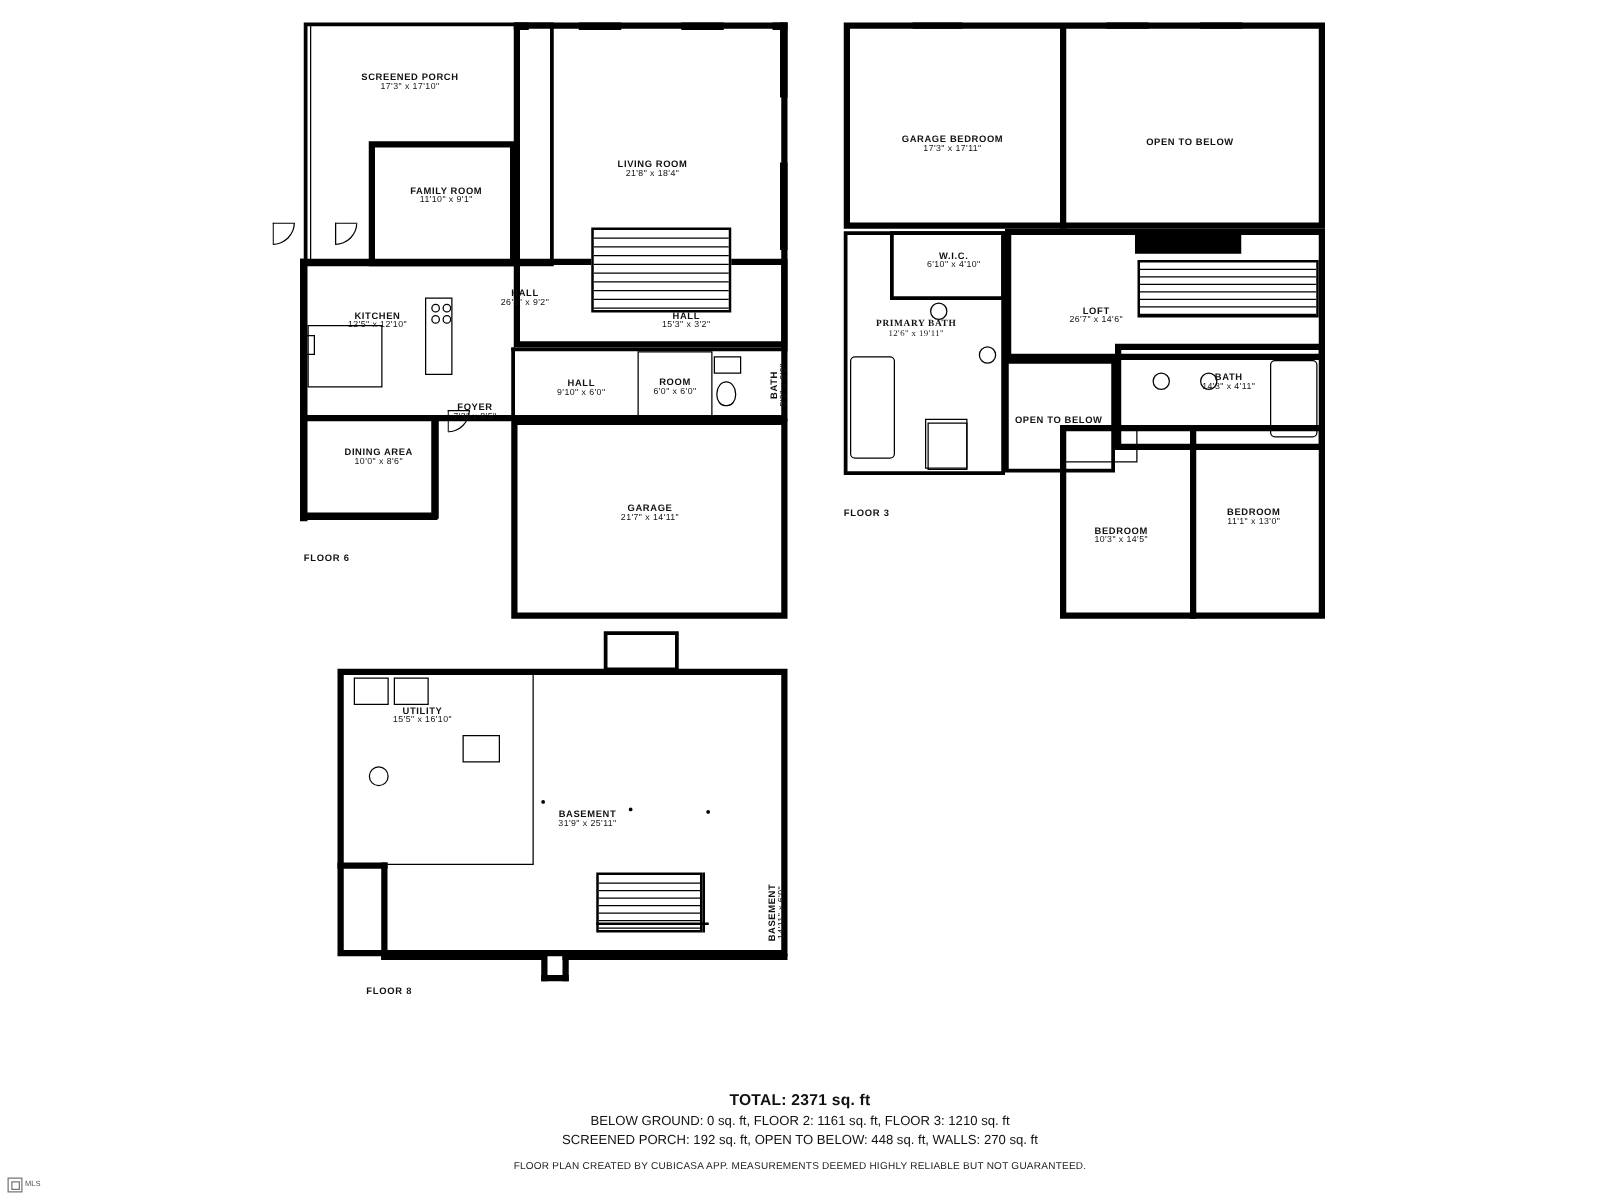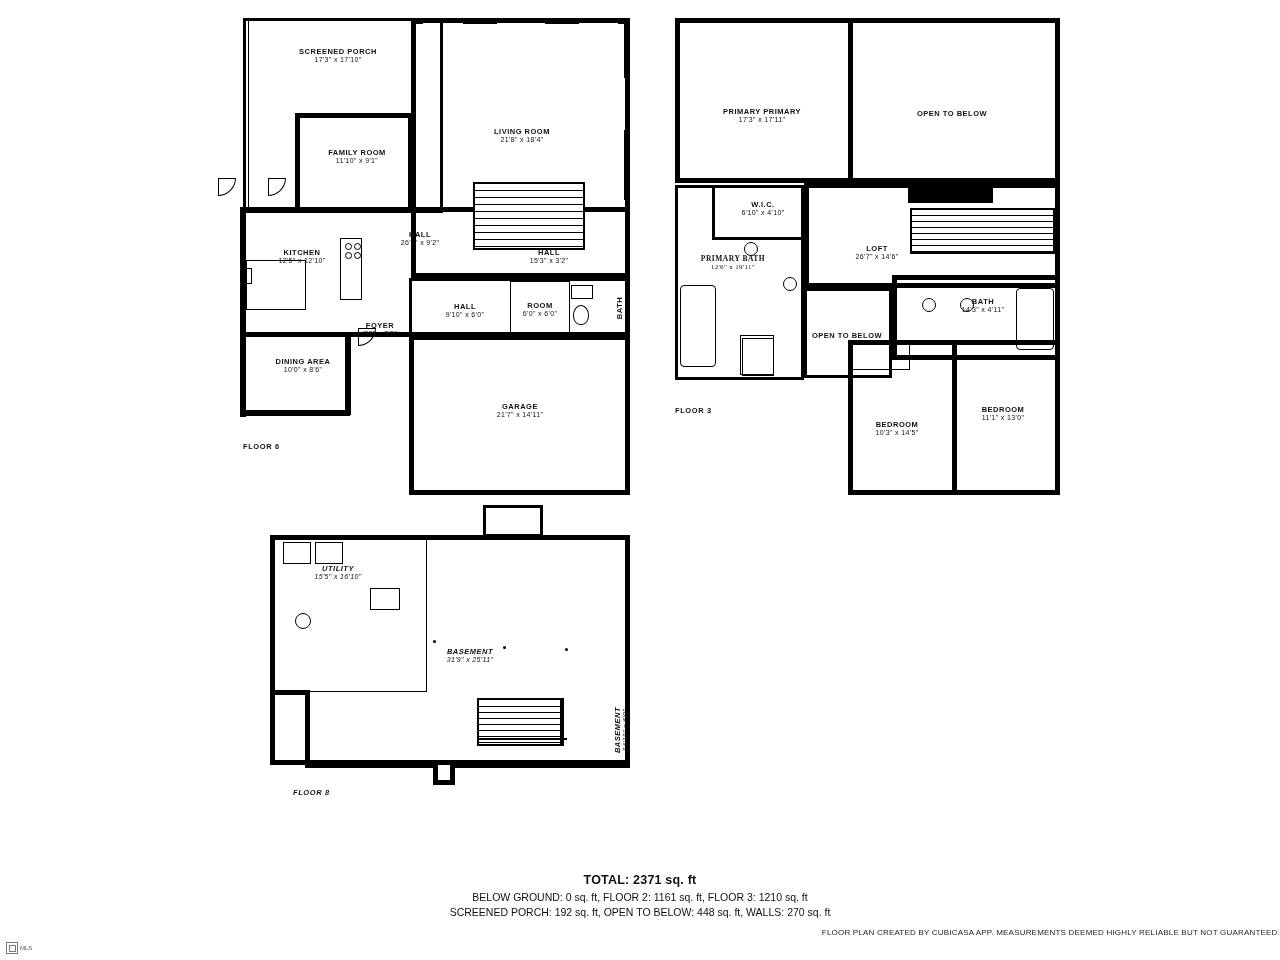--- a/index.html
+++ b/index.html
@@ -27,21 +27,21 @@
   .stairs{position:absolute;border:2px solid #000;box-sizing:border-box;background:#fff;}
   .stairs .st{position:absolute;left:0;right:0;height:1px;background:#000;}
   .circle{position:absolute;border:1px solid #000;border-radius:50%;background:#fff;}
   .dot{position:absolute;width:3px;height:3px;background:#000;border-radius:50%;}
   .door-arc{position:absolute;border:1px solid #000;border-radius:0 0 100% 0;box-sizing:border-box;}
   .summary{
     position:absolute;left:0;right:0;text-align:center;margin-top:18px;
   }
   .summary .total{font-size:12.5px;font-weight:700;letter-spacing:.2px;margin-bottom:3px;}
   .summary .line{font-size:10.5px;line-height:1.45;}
-  .credit{position:absolute;left:0;right:0;text-align:right;font-size:8px;letter-spacing:.2px;color:#222;}
+  .credit{position:absolute;left:0;right:0;text-align:center;font-size:8px;letter-spacing:.2px;color:#222;}
   .logo{position:absolute;left:6px;bottom:6px;font-size:6px;color:#555;display:flex;align-items:center;gap:2px;}
   .logo .mk{width:10px;height:10px;border:1px solid #777;display:inline-block;position:relative;}
   .logo .mk:after{content:"";position:absolute;left:2px;top:2px;width:5px;height:5px;border:1px solid #777;}
 </style>
 </head>
 <body>
 
 <div class="plan" style="left:215px;top:10px;width:425px;height:440px;">
 
   <div class="outline" style="left:28px;top:8px;width:200px;height:195px;"></div>
@@ -90,21 +90,21 @@
   <div class="outline" style="left:27px;top:258px;width:10px;height:16px;border-width:1px;"></div>
 
   <div class="outline" style="left:295px;top:271px;width:60px;height:54px;border-width:1px;"></div>
   <div class="outline" style="left:356px;top:275px;width:22px;height:14px;border-width:1px;"></div>
   <div class="circle" style="left:358px;top:295px;width:14px;height:18px;border-radius:50% 50% 45% 45%;"></div>
 
   <div class="door-arc" style="left:143px;top:318px;width:18px;height:18px;"></div>
   <div class="door-arc" style="left:3px;top:168px;width:18px;height:18px;"></div>
   <div class="door-arc" style="left:53px;top:168px;width:18px;height:18px;"></div>
 
-  <div class="room-label" style="left:113px;top:46px;margin-left:10px;">
+  <div class="room-label" style="left:113px;top:56px;">
     <span class="nm">SCREENED PORCH</span>
     <span class="dim">17'3" x 17'10"</span>
   </div>
   <div class="room-label" style="left:307px;top:106px;margin-top:20px;">
     <span class="nm">LIVING ROOM</span>
     <span class="dim">21'8" x 18'4"</span>
   </div>
   <div class="room-label" style="left:142px;top:147px;">
     <span class="nm">FAMILY ROOM</span>
     <span class="dim">11'10" x 9'1"</span>
@@ -182,21 +182,21 @@
   <div class="circle" style="left:252px;top:288px;width:12px;height:12px;"></div>
 
   <div class="outline-thick" style="left:178px;top:330px;width:212px;height:155px;"></div>
   <div class="fill-blk" style="left:282px;top:332px;width:5px;height:153px;"></div>
   <div class="outline" style="left:180px;top:332px;width:60px;height:28px;border-width:1px;"></div>
 
   <div class="outline" style="left:134px;top:278px;width:88px;height:90px;"></div>
   <div class="outline" style="left:70px;top:325px;width:34px;height:40px;border-width:1px;"></div>
 
   <div class="room-label" style="left:92px;top:106px;">
-    <span class="nm">PRIMARY PRIMARY</span>
+    <span class="nm">GARAGE BEDROOM</span>
     <span class="dim">17'3" x 17'11"</span>
   </div>
   <div class="room-label" style="left:282px;top:104px;">
     <span class="nm">OPEN TO BELOW</span>
   </div>
   <div class="room-label" style="left:93px;top:199px;">
     <span class="nm">W.I.C.</span>
     <span class="dim">6'10" x 4'10"</span>
   </div>
   <div class="room-label" style="left:207px;top:243px;">
@@ -219,21 +219,21 @@
     <span class="dim">10'3" x 14'5"</span>
   </div>
   <div class="room-label" style="left:333px;top:404px;">
     <span class="nm">BEDROOM</span>
     <span class="dim">11'1" x 13'0"</span>
   </div>
 
   <div class="floor-tag" style="left:5px;top:396px;text-align:right;">FLOOR 3</div>
 </div>
 
-<div class="plan" style="left:265px;top:500px;width:400px;height:300px;font-style:italic;">
+<div class="plan" style="left:265px;top:500px;width:400px;height:300px;">
 
   <div class="outline-thick" style="left:5px;top:35px;width:360px;height:230px;"></div>
   <div class="fill-blk" style="left:5px;top:190px;width:40px;height:5px;"></div>
   <div class="fill-blk" style="left:40px;top:190px;width:5px;height:78px;"></div>
   <div class="fill-blk" style="left:40px;top:263px;width:130px;height:5px;"></div>
   <div class="fill-blk" style="left:185px;top:263px;width:180px;height:5px;"></div>
   <div class="fill-blk" style="left:168px;top:263px;width:5px;height:22px;"></div>
   <div class="fill-blk" style="left:168px;top:280px;width:22px;height:5px;"></div>
   <div class="fill-blk" style="left:185px;top:263px;width:5px;height:22px;"></div>
 

